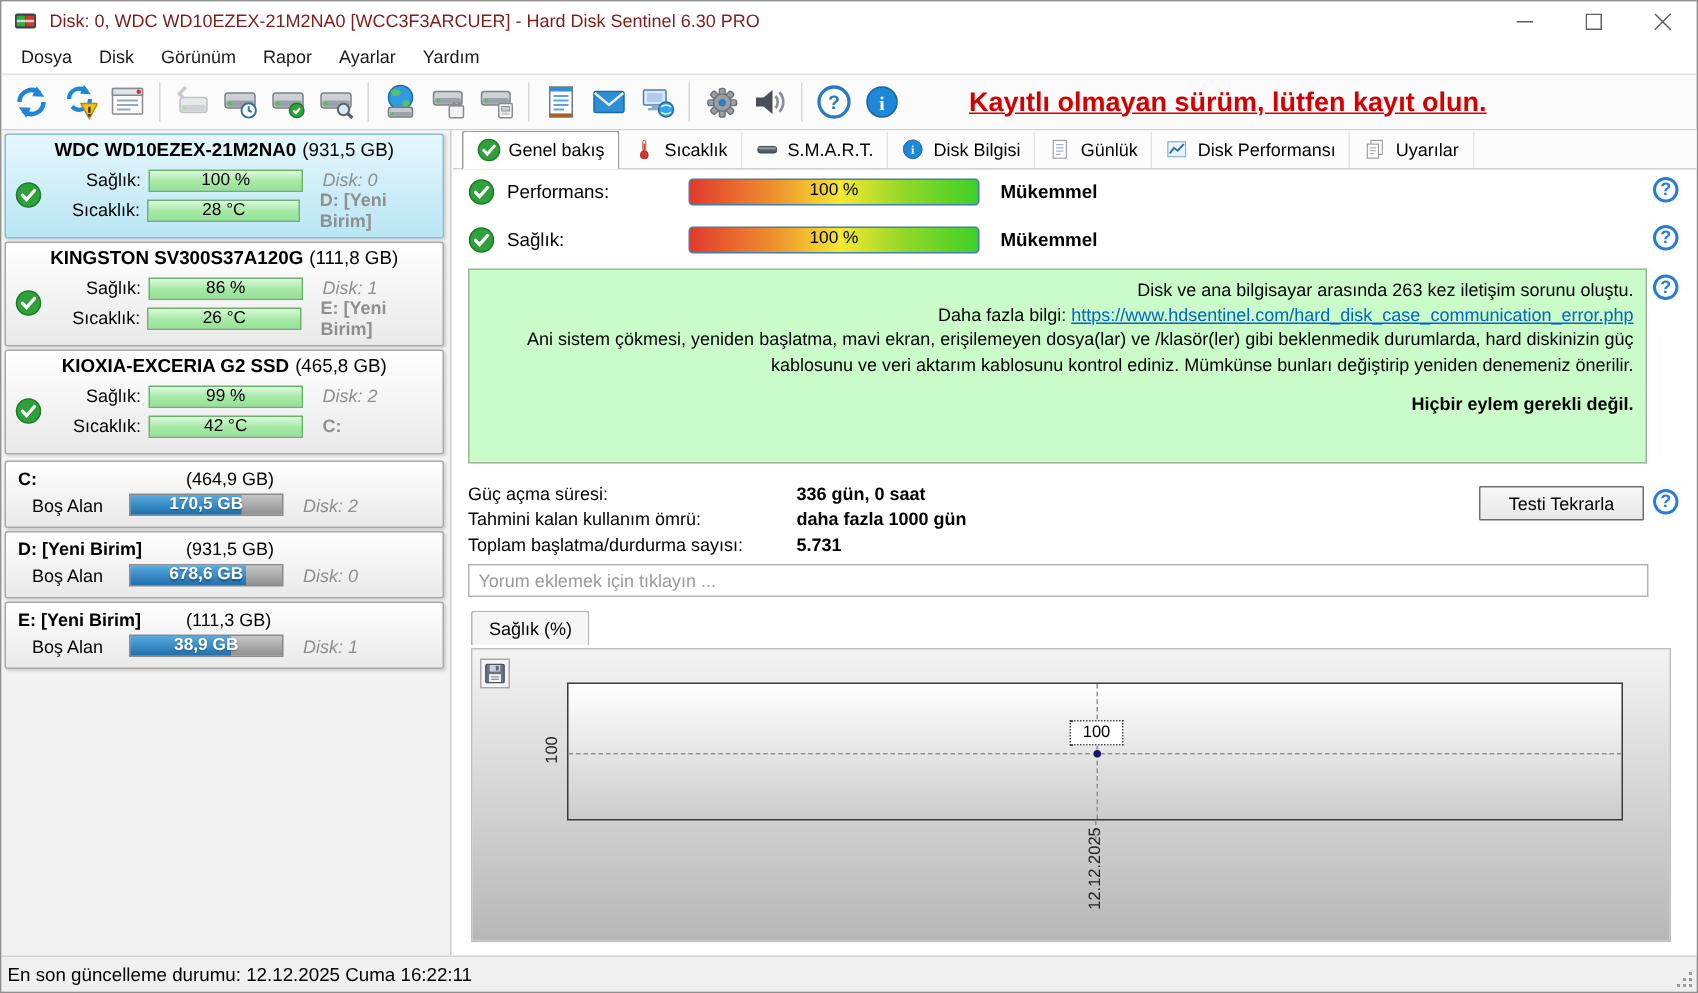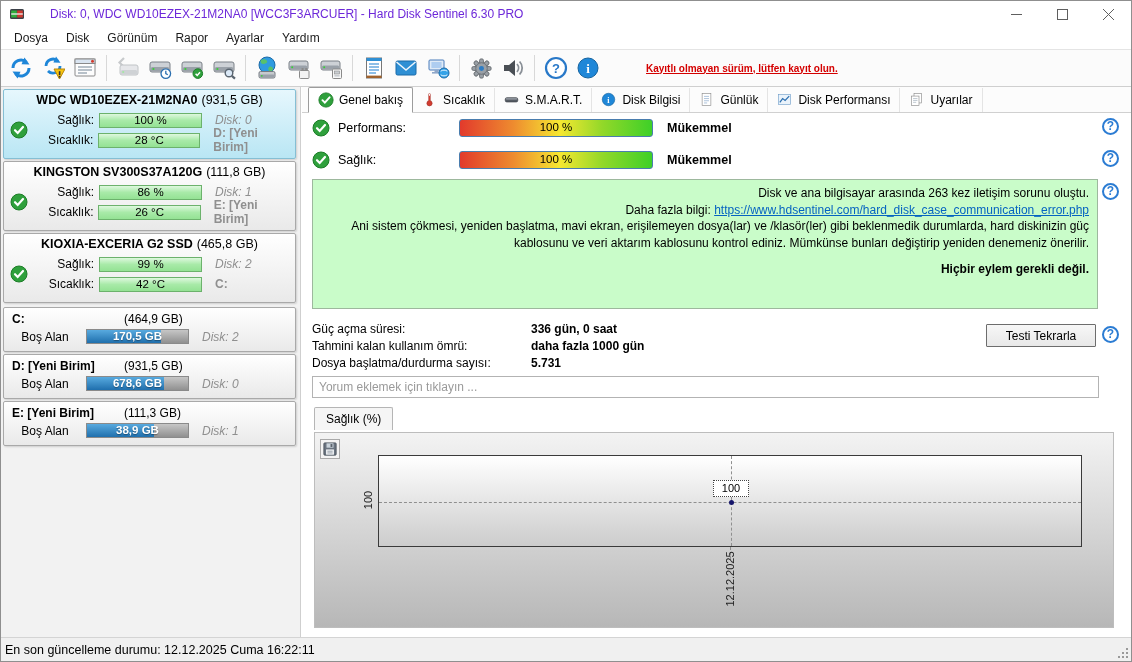--- a/index.html
+++ b/index.html
@@ -1,30 +1,30 @@
 <!DOCTYPE html>
 <html><head>
 <meta charset="utf-8">
 <style>
   *{margin:0;padding:0;box-sizing:border-box;}
   body{width:1132px;height:662px;font-family:"Liberation Sans",sans-serif;font-size:12px;color:#000;background:#fff;}
   .window{position:relative;width:1132px;height:662px;border:1px solid #8f8f8f;background:#fff;overflow:hidden;}
   
   .titlebar{position:absolute;left:0;top:0;right:0;height:26px;background:#fff;display:flex;align-items:center;}
-  .title-text{margin-left:25px;color:#6d28d9;}
+  .title-text{margin-left:8px;color:#7f1d1d;}
   .win-controls{margin-left:auto;display:flex;height:100%;}
   .win-btn{width:46px;height:100%;display:flex;align-items:center;justify-content:center;}
   
   .menubar{position:absolute;left:0;top:26px;right:0;height:22px;display:flex;align-items:center;padding-left:4px;background:#fff;}
   .menu-item{padding:3px 9px;color:#1a1a1a;cursor:default;}
   
   .toolbar{position:absolute;left:0;top:48px;right:0;height:38px;background:#fbfbfb;border-top:1px solid #e4e4e4;border-bottom:1px solid #cfcfcf;display:flex;align-items:center;padding-left:4px;}
   .tbtn{width:32px;height:30px;display:flex;align-items:center;justify-content:center;}
   .tsep{width:1px;height:26px;background:#d8d8d8;margin:0 5px;}
-  .notice{margin-left:42px;color:#d40000;font-weight:bold;text-decoration:underline;font-size:10px;}
+  .notice{margin-left:42px;color:#d40000;font-weight:bold;text-decoration:underline;font-size:18px;}
   
   .sidebar{position:absolute;left:0;top:86px;width:300px;bottom:24px;background:#f2f2f2;border-right:1px solid #cfcfcf;}
   .panel{position:absolute;left:2px;width:293px;border:1px solid #a9a9a9;border-radius:2px;background:linear-gradient(#ffffff,#e9e9e9);box-shadow:1px 1px 2px rgba(0,0,0,.15);}
   .panel.selected{background:linear-gradient(#e6f7fd,#b9e6f4);border-color:#85bfd4;}
   .dtitle{text-align:center;padding-top:3px;font-size:12.5px;white-space:nowrap;}
   .dtitle .size{margin-left:4px;font-weight:normal;}
   .dbody{display:flex;padding:3px 0 4px 6px;}
   .chk17{width:18px;height:18px;align-self:center;flex:none;}
   .drows{flex:1;margin-left:2px;}
   .drow{display:flex;align-items:center;height:20px;}
@@ -489,21 +489,21 @@
     <div class="msgbox">
       <div>Disk ve ana bilgisayar arasında 263 kez iletişim sorunu oluştu.</div>
       <div><span>Daha fazla bilgi: </span><a href="#">https://www.hdsentinel.com/hard_disk_case_communication_error.php</a></div>
       <div>Ani sistem çökmesi, yeniden başlatma, mavi ekran, erişilemeyen dosya(lar) ve /klasör(ler) gibi beklenmedik durumlarda, hard diskinizin güç kablosunu ve veri aktarım kablosunu kontrol ediniz. Mümkünse bunları değiştirip yeniden denemeniz önerilir.</div>
       <div class="noaction">Hiçbir eylem gerekli değil.</div>
     </div>
     <span class="helpc" style="left:800px;top:96px;">?</span>
 
     <div class="srow" style="top:235px;"><span class="slabel">Güç açma süresi:</span><span class="sval">336 gün, 0 saat</span></div>
     <div class="srow" style="top:252px;"><span class="slabel">Tahmini kalan kullanım ömrü:</span><span class="sval">daha fazla 1000 gün</span></div>
-    <div class="srow" style="top:269px;"><span class="slabel">Dosya başlatma/durdurma sayısı:</span><span class="sval">5.731</span></div>
+    <div class="srow" style="top:269px;"><span class="slabel">Toplam başlatma/durdurma sayısı:</span><span class="sval">5.731</span></div>
 
     <button class="retest">Testi Tekrarla</button>
     <span class="helpc" style="left:800px;top:239px;">?</span>
 
     <input class="comment" placeholder="Yorum eklemek için tıklayın ..." style="">
 
     <div class="charttab">Sağlık (%)</div>
     <div class="chartpanel">
       <span class="savebtn">
           <svg width="14" height="14" viewBox="0 0 16 16">

